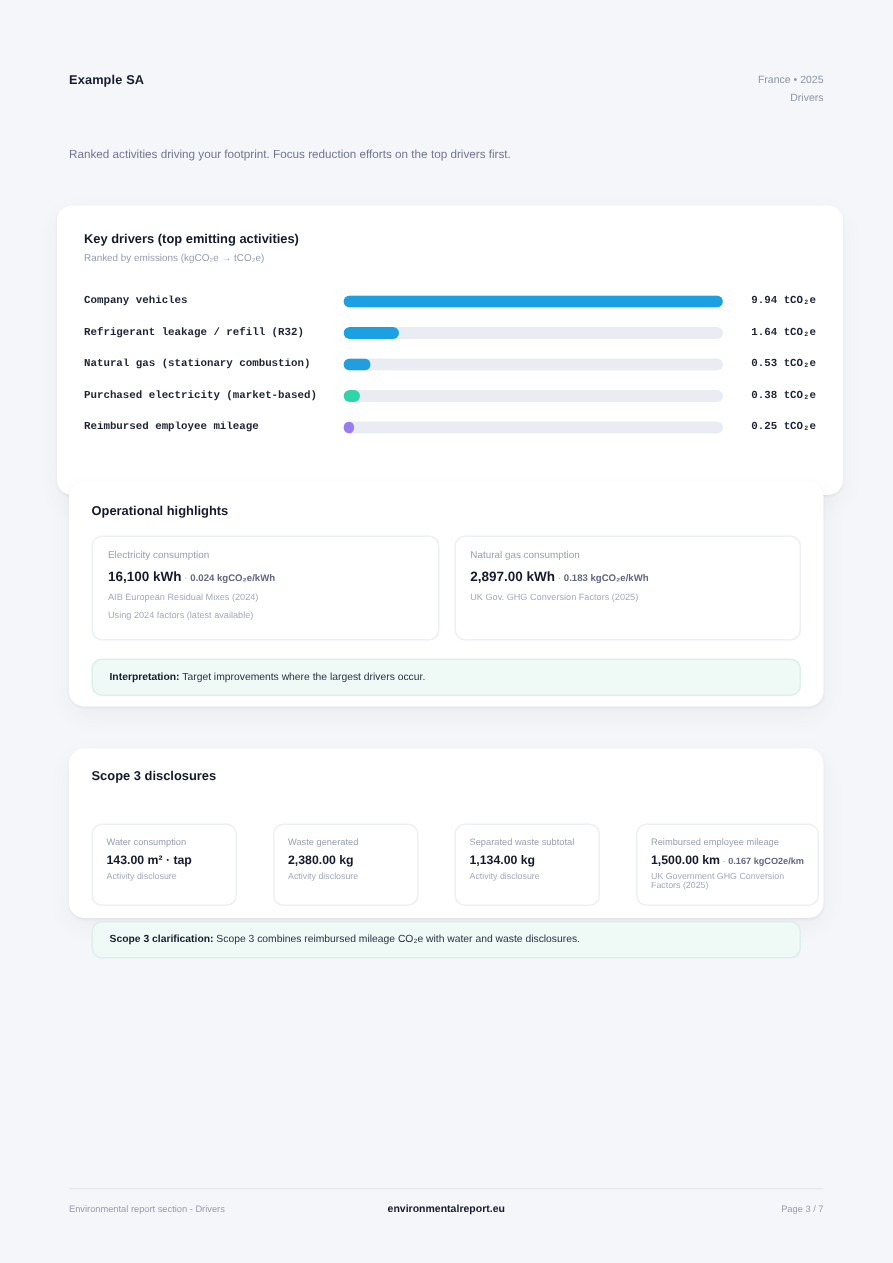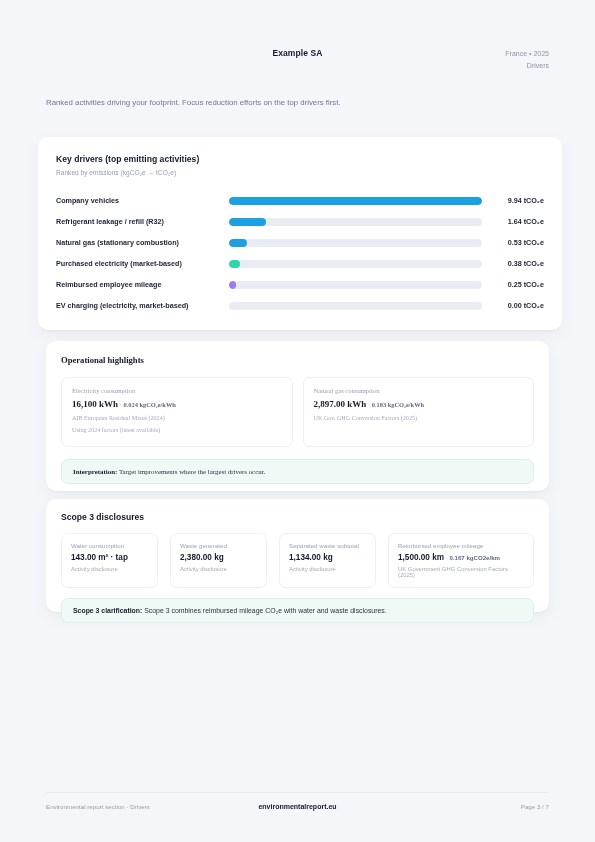--- a/index.html
+++ b/index.html
@@ -7,21 +7,21 @@
     width: 595px; height: 842px;
     background: #f4f6f9;
     font-family: "Liberation Sans", sans-serif;
     -webkit-font-smoothing: antialiased;
   }
   .page { position: relative; width: 595px; height: 842px; }
 
   
   .header { position: absolute; left: 46px; top: 48px; right: 46px; }
   .brand {
-    font-size: 8.5px; font-weight: bold; color: #151a2d; letter-spacing: .1px; text-align: center;
+    font-size: 8.5px; font-weight: bold; color: #151a2d; letter-spacing: .1px;
   }
   .meta {
     position: absolute; right: 0; top: 0; text-align: right;
     font-size: 7px; color: #8d95a8; line-height: 1.75;
   }
   .title {
     position: absolute; left: 46px; top: 80px;
     font-size: 22px; font-weight: bold; color: #111524; letter-spacing: -0.5px;
   }
   .subtitle {
@@ -33,21 +33,21 @@
   .card {
     position: absolute; background: #ffffff; border-radius: 10px;
     box-shadow: 0 1px 2px rgba(20,30,60,.05), 0 6px 18px rgba(20,30,60,.045);
   }
   .card-title { font-size: 8.6px; font-weight: bold; color: #141a2b; }
   .card-sub { font-size: 6.6px; color: #949cae; margin-top: 5px; }
 
   
   #drivers-card { left: 38px; top: 137px; width: 524px; height: 193px; }
   #drivers-card .pad { padding: 17px 18px 0 18px; }
-  .driver-rows { margin-top: 14px; }
+  .driver-rows { margin-top: 14px; font-family: Liberation Mono, monospace; }
   .driver-row {
     display: flex; align-items: center; height: 21px;
   }
   .driver-label {
     width: 173px; flex: none;
     font-size: 7.2px; font-weight: bold; color: #1b2234;
     white-space: nowrap; overflow: hidden;
   }
   .driver-track {
     flex: 1 1 auto; height: 8px; background: #e9edf3; border-radius: 5px;
@@ -55,21 +55,21 @@
   }
   .driver-fill {
     position: absolute; left: 0; top: 0; height: 100%; border-radius: 5px;
   }
   .driver-value {
     width: 62px; flex: none; text-align: right;
     font-size: 7.2px; font-weight: bold; color: #1b2234;
   }
 
   
-  #ops-card { left: 46px; top: 341px; width: 503px; height: 150px; font-family: Liberation Serif, serif; }
+  #ops-card { left: 46px; top: 321px; width: 503px; height: 150px; }
   #ops-card .pad { padding: 14px 15px 0 15px; }
   .tile-row { display: flex; gap: 10px; margin-top: 12px; }
   .tile {
     flex: 1 1 0; border: 1px solid #eceff5; border-radius: 7px;
     padding: 9px 10px 10px 10px; background: #fff; min-height: 58px;
   }
   .tile-label { font-size: 6.6px; color: #98a0b1; }
   .tile-value {
     margin-top: 5px; font-size: 9px; font-weight: bold; color: #141a2b;
     white-space: nowrap;
@@ -83,21 +83,21 @@
   .banner {
     margin-top: 12px; background: #effaf7; border: 1px solid #dbf0ea;
     border-radius: 7px; padding: 8px 11px;
     font-size: 6.9px; color: #28303f;
   }
   .banner b { font-weight: bold; color: #141a2b; }
 
   
   #scope3-card { left: 46px; top: 499px; width: 503px; height: 113px; }
   #scope3-card .pad { padding: 13px 15px 0 15px; }
-  .s3-row { display: flex; gap: 12px; margin-top: 11px; }
+  .s3-row { display: flex; gap: 24px; margin-top: 27px; }
   .s3-tile {
     border: 1px solid #eceff5; border-radius: 7px; background: #fff;
     padding: 8px 9px 9px 9px; min-height: 46px;
   }
   .s3-tile.w1 { flex: 0 0 97px; }
   .s3-tile.w2 { flex: 0 0 97px; }
   .s3-tile.w3 { flex: 0 0 97px; }
   .s3-tile.w4 { flex: 1 1 auto; }
   .s3-label { font-size: 6.2px; color: #98a0b1; white-space: nowrap; }
   .s3-value {
@@ -166,25 +166,20 @@
               <div class="driver-fill" style="width: 4.4%; background: rgb(46, 213, 168);"></div>
             </div>
             <div class="driver-value">0.38 tCO₂e</div>
           </div>
           <div class="driver-row">
             <div class="driver-label">Reimbursed employee mileage</div>
             <div class="driver-track">
               <div class="driver-fill" style="width: 2.9%; background: rgb(154, 124, 240);"></div>
             </div>
             <div class="driver-value">0.25 tCO₂e</div>
-          </div>
-          <div class="driver-row">
-            <div class="driver-label">EV charging (electricity, market-based)</div>
-            <div class="driver-track"></div>
-            <div class="driver-value">0.00 tCO₂e</div>
           </div>
         </div>
     </div>
   </div>
 
   <div class="card" id="ops-card">
     <div class="pad">
       <div class="card-title">Operational highlights</div>
       <div class="tile-row" id="ops-tiles">
           <div class="tile">

